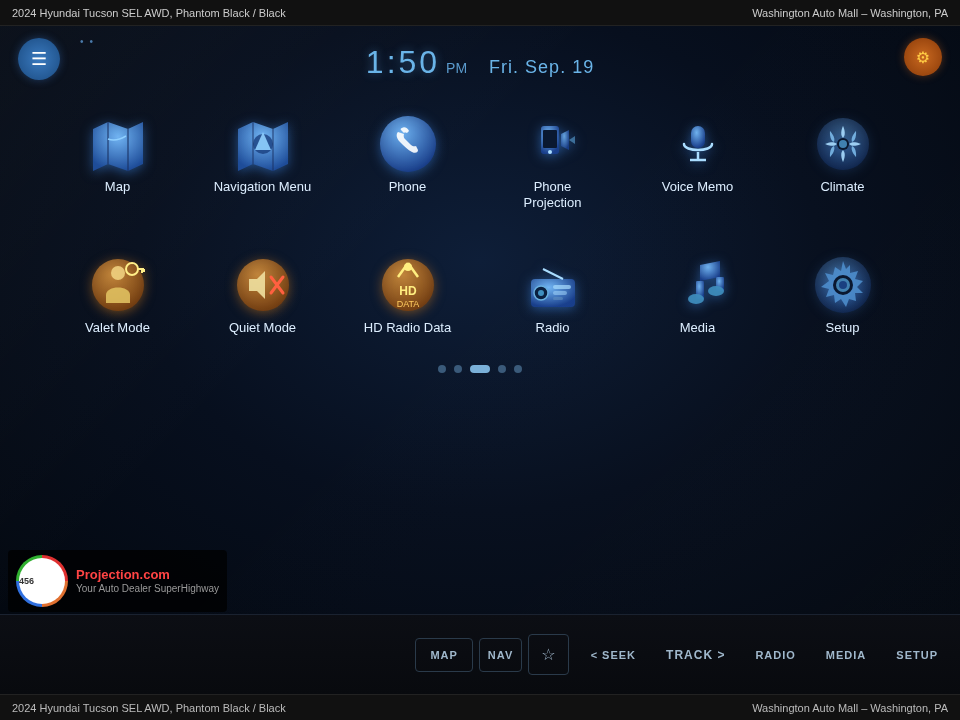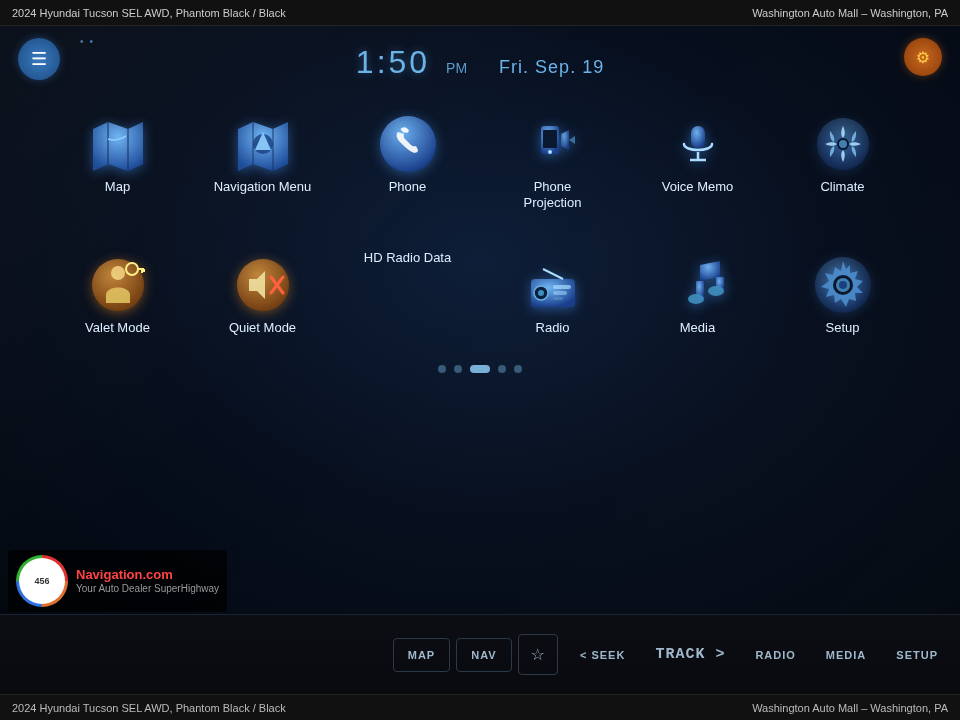--- a/index.html
+++ b/index.html
@@ -44,21 +44,21 @@
                 border-radius:50%;display:flex;align-items:center;justify-content:center;
                 color:white;font-size:18px;cursor:pointer;box-shadow:0 0 8px rgba(60,120,200,0.4);">
       ☰
     </div>
 
     <div style="position:absolute;left:80px;top:10px;display:flex;gap:6px;">
       <span style="color:#4a7aaa;font-size:10px;">•</span>
       <span style="color:#4a7aaa;font-size:10px;">•</span>
     </div>
 
-    <div style="display:flex;align-items:baseline;gap:16px;">
+    <div style="display:flex;align-items:baseline;gap:6px;">
       <span style="color:#6ab4e8;font-size:32px;font-weight:300;letter-spacing:3px;text-shadow:0 0 10px rgba(100,180,255,0.4);">1:50</span>
       <span style="color:#5a9acc;font-size:14px;font-weight:300;">PM</span>
       <span style="color:#6ab4e8;font-size:18px;font-weight:300;margin-left:16px;letter-spacing:1px;">Fri. Sep. 19</span>
     </div>
 
     <div style="position:absolute;right:18px;top:12px;width:38px;height:38px;
                 background:radial-gradient(circle, #c86820 0%, #8a3a08 100%);
                 border-radius:50%;display:flex;align-items:center;justify-content:center;
                 color:#ffcc44;font-size:16px;cursor:pointer;box-shadow:0 0 8px rgba(200,100,30,0.4);">
       ⚙
@@ -231,20 +231,39 @@
 
           <polygon points="16,24 24,24 32,16 32,44 24,36 16,36" fill="#f0e0a0" opacity="0.9"></polygon>
           <line x1="38" y1="22" x2="50" y2="38" stroke="#ff6040" stroke-width="3" stroke-linecap="round"></line>
           <line x1="50" y1="22" x2="38" y2="38" stroke="#ff6040" stroke-width="3" stroke-linecap="round"></line>
         </svg>
       </div>
       <span style="color:#ddeeff;font-size:13px;text-align:center;font-weight:400;">Quiet Mode</span>
     </div>
 
     <div style="display:flex;flex-direction:column;align-items:center;padding:10px 5px;cursor:pointer;border-radius:8px;">
+      <div style="width:70px;height:70px;display:flex;align-items:center;justify-content:center;
+                  filter:drop-shadow(0 2px 6px rgba(200,120,30,0.6));">
+        <svg width="60" height="60" viewBox="0 0 60 60">
+          <defs>
+            <radialGradient id="hdGrad" cx="40%" cy="30%" r="70%">
+              <stop offset="0%" stop-color="#d09040"></stop>
+              <stop offset="100%" stop-color="#7a4010"></stop>
+            </radialGradient>
+          </defs>
+          <circle cx="30" cy="30" r="26" fill="url(#hdGrad)" opacity="0.85"></circle>
+
+          <line x1="30" y1="8" x2="20" y2="22" stroke="#ffee80" stroke-width="2.5"></line>
+          <line x1="30" y1="8" x2="40" y2="22" stroke="#ffee80" stroke-width="2.5"></line>
+
+          <circle cx="30" cy="12" r="4" fill="#ffee80"></circle>
+          <text x="30" y="40" text-anchor="middle" fill="#ffee80" font-size="12" font-weight="bold">HD</text>
+          <text x="30" y="52" text-anchor="middle" fill="#ffcc60" font-size="9">DATA</text>
+        </svg>
+      </div>
       <span style="color:#ddeeff;font-size:13px;text-align:center;font-weight:400;">HD Radio Data</span>
     </div>
 
     <div style="display:flex;flex-direction:column;align-items:center;padding:10px 5px;cursor:pointer;border-radius:8px;">
       <div style="width:70px;height:70px;display:flex;align-items:center;justify-content:center;
                   filter:drop-shadow(0 2px 6px rgba(60,130,220,0.6));">
         <svg width="60" height="60" viewBox="0 0 60 60">
           <defs>
             <radialGradient id="radioGrad" cx="40%" cy="30%" r="70%">
               <stop offset="0%" stop-color="#7ac0ff"></stop>
@@ -313,55 +332,55 @@
     <div style="width:8px;height:8px;border-radius:50%;background:#3a5a7a;cursor:pointer;"></div>
     <div style="width:8px;height:8px;border-radius:50%;background:#3a5a7a;cursor:pointer;"></div>
   </div>
 </div>
 
 <div style="position:absolute;bottom:108px;left:8px;background:rgba(0,0,0,0.75);
             padding:5px 8px;border-radius:4px;display:flex;align-items:center;gap:8px;z-index:30;">
   <div style="width:52px;height:52px;border-radius:50%;overflow:hidden;flex-shrink:0;
               background:conic-gradient(#e03030 0deg 90deg, #e07030 90deg 180deg, #3070e0 180deg 270deg, #30b030 270deg 360deg);
               display:flex;align-items:center;justify-content:center;position:relative;">
-    <div style="position:absolute;inset:3px;background:white;border-radius:50%;display:flex;align-items:center;justify-content:center;">
+    <div style="position:absolute;inset:3px;background:white;border-radius:50%;display:flex;align-items:center;justify-content:flex-start;">
       <span style="font-size:9px;font-weight:bold;color:#333;line-height:1;">456</span>
     </div>
   </div>
   <div>
-    <div style="color:#ff4444;font-size:13px;font-weight:bold;line-height:1.3;">Navigation.com</div>
+    <div style="color:#ff4444;font-size:13px;font-weight:bold;line-height:1.3;">Projection.com</div>
     <div style="color:#999;font-size:10px;line-height:1.2;">Your Auto Dealer SuperHighway</div>
   </div>
 </div>
 
 <div style="position:absolute;bottom:26px;left:0;right:0;height:80px;
             background:linear-gradient(to bottom, #0c0e14, #080a0e);
             border-top:1px solid #1a2230;
             display:flex;align-items:center;justify-content:flex-end;padding:0 10px 0 200px;">
 
   <div style="color:#a0b8cc;font-size:11px;font-weight:bold;letter-spacing:1px;
               padding:10px 14px;cursor:pointer;border:1px solid #2a3a4a;border-radius:4px;
               text-transform:uppercase;">
     <span>MAP</span>
   </div>
   <div style="color:#a0b8cc;font-size:11px;font-weight:bold;letter-spacing:1px;
-              padding:10px 14px;cursor:pointer;border:1px solid #2a3a4a;border-radius:4px;
+              padding:10px 8px;cursor:pointer;border:1px solid #2a3a4a;border-radius:4px;
               margin-left:6px;text-transform:uppercase;">
     <span>NAV</span>
   </div>
   <div style="color:#a0b8cc;font-size:16px;padding:10px 12px;cursor:pointer;
               border:1px solid #2a3a4a;border-radius:4px;margin-left:6px;">
     <span>☆</span>
   </div>
   <div style="color:#a0b8cc;font-size:11px;font-weight:bold;letter-spacing:1px;
               padding:10px 12px;cursor:pointer;text-transform:uppercase;margin-left:10px;">
     <span>&lt; SEEK</span>
   </div>
-  <div style="color:#a0b8cc;font-size:15px;font-weight:bold;letter-spacing:1px;
-              padding:10px 12px;cursor:pointer;text-transform:uppercase;margin-left:6px;font-family:Liberation Mono, monospace;">
+  <div style="color:#a0b8cc;font-size:12px;font-weight:bold;letter-spacing:1px;
+              padding:10px 12px;cursor:pointer;text-transform:uppercase;margin-left:6px;">
     <span>TRACK &gt;</span>
   </div>
   <div style="color:#a0b8cc;font-size:11px;font-weight:bold;letter-spacing:1px;
               padding:10px 12px;cursor:pointer;text-transform:uppercase;margin-left:6px;">
     <span>RADIO</span>
   </div>
   <div style="color:#a0b8cc;font-size:11px;font-weight:bold;letter-spacing:1px;
               padding:10px 12px;cursor:pointer;text-transform:uppercase;margin-left:6px;">
     <span>MEDIA</span>
   </div>

